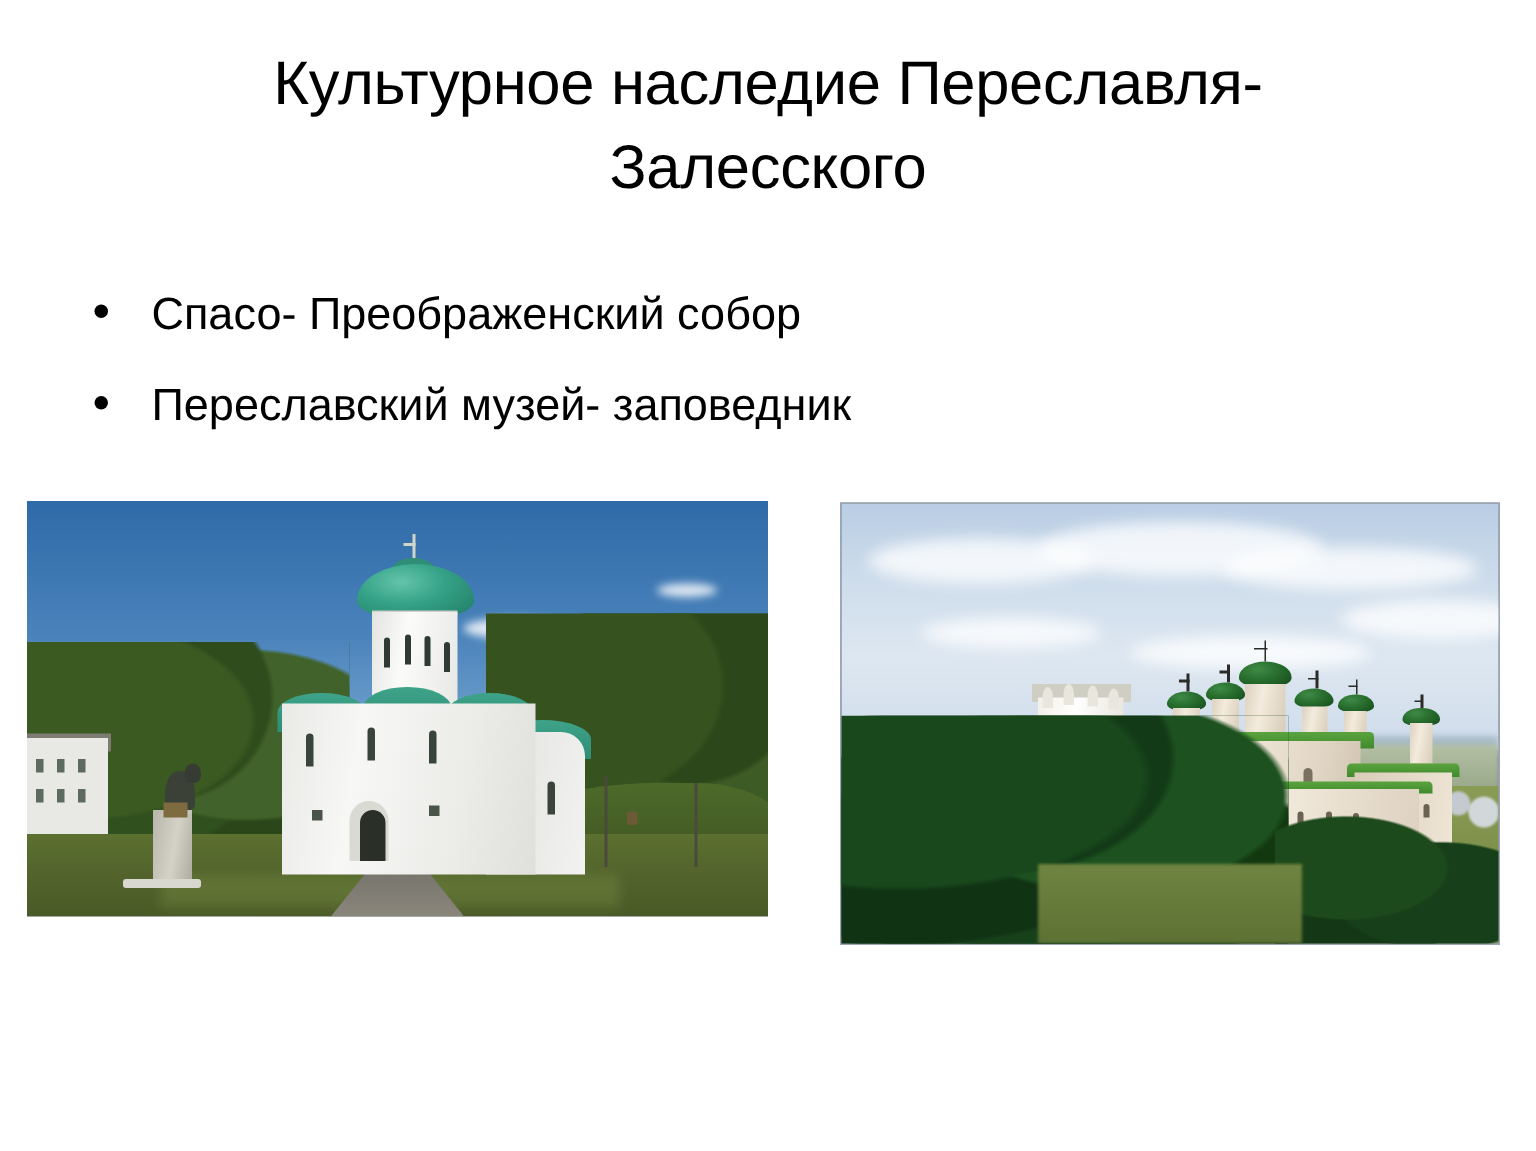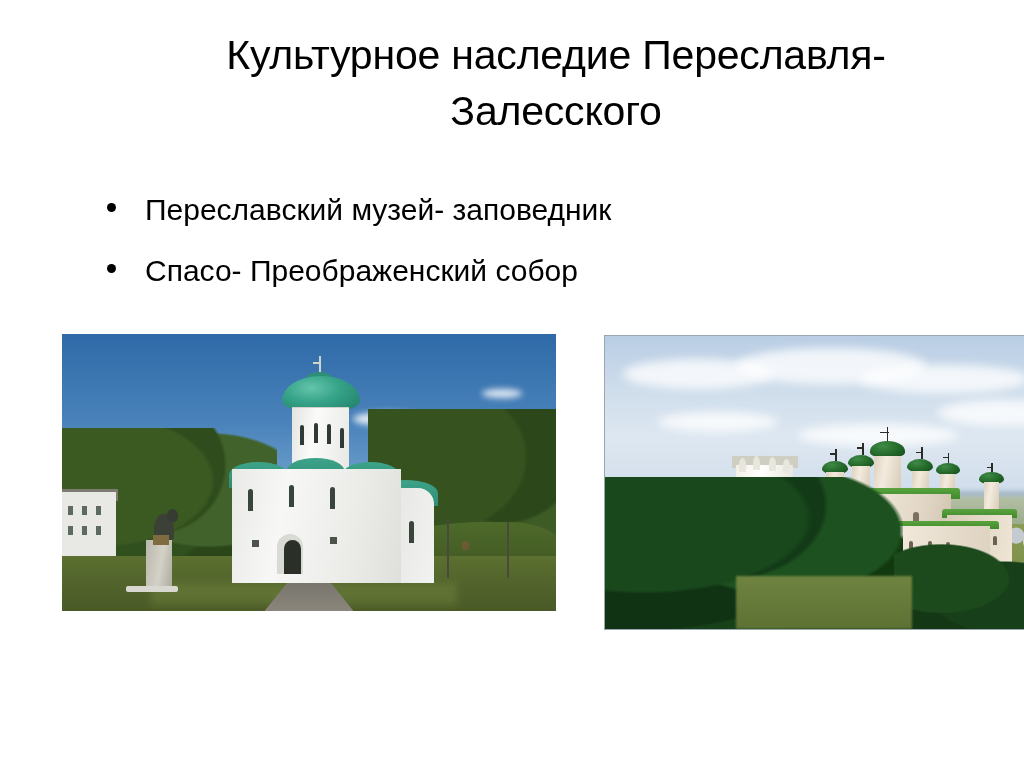--- a/index.html
+++ b/index.html
@@ -14,21 +14,20 @@
     position: relative;
     overflow: hidden;
     font-family: "Liberation Sans", "DejaVu Sans", sans-serif;
     color: #000000;
   }
 
   .slide {
     position: absolute;
     inset: 0;
     background: #ffffff;
-    margin-left: 44px;
   }
 
   
   .slide-title {
     position: absolute;
     left: 70px;
     top: 28px;
     width: 884px;
     text-align: center;
     font-size: 41px;
@@ -427,25 +426,25 @@
 <body>
 
 <div class="slide">
 
   <div class="slide-title">Культурное наследие Переславля-
 Залесского</div>
 
   <ul class="bullet-list">
     <li class="bullet-item">
       <span class="bullet-dot"></span>
-      <span>Переславский музей- заповедник</span>
+      <span>Спасо- Преображенский собор</span>
     </li>
     <li class="bullet-item">
       <span class="bullet-dot"></span>
-      <span>Спасо- Преображенский собор</span>
+      <span>Переславский музей- заповедник</span>
     </li>
   </ul>
 
   <div class="photo photo-left">
 
     <div class="layer l-sky"></div>
     <div class="layer l-cloud l-cloud1"></div>
     <div class="layer l-cloud l-cloud2"></div>
     <div class="layer l-cloud l-cloud3"></div>
 

